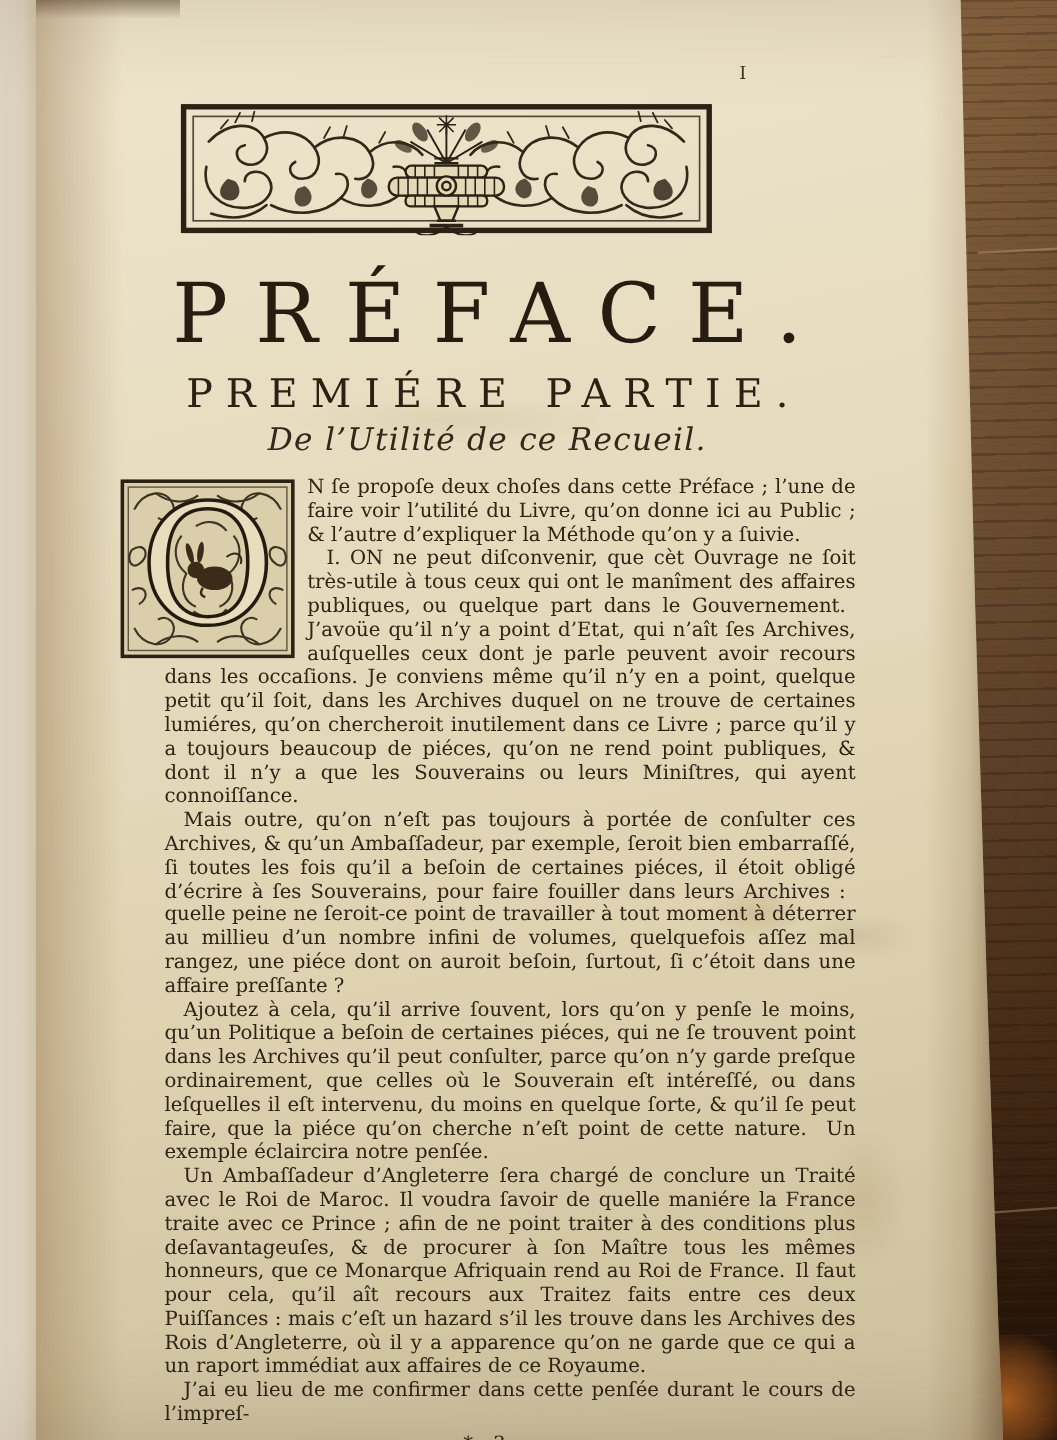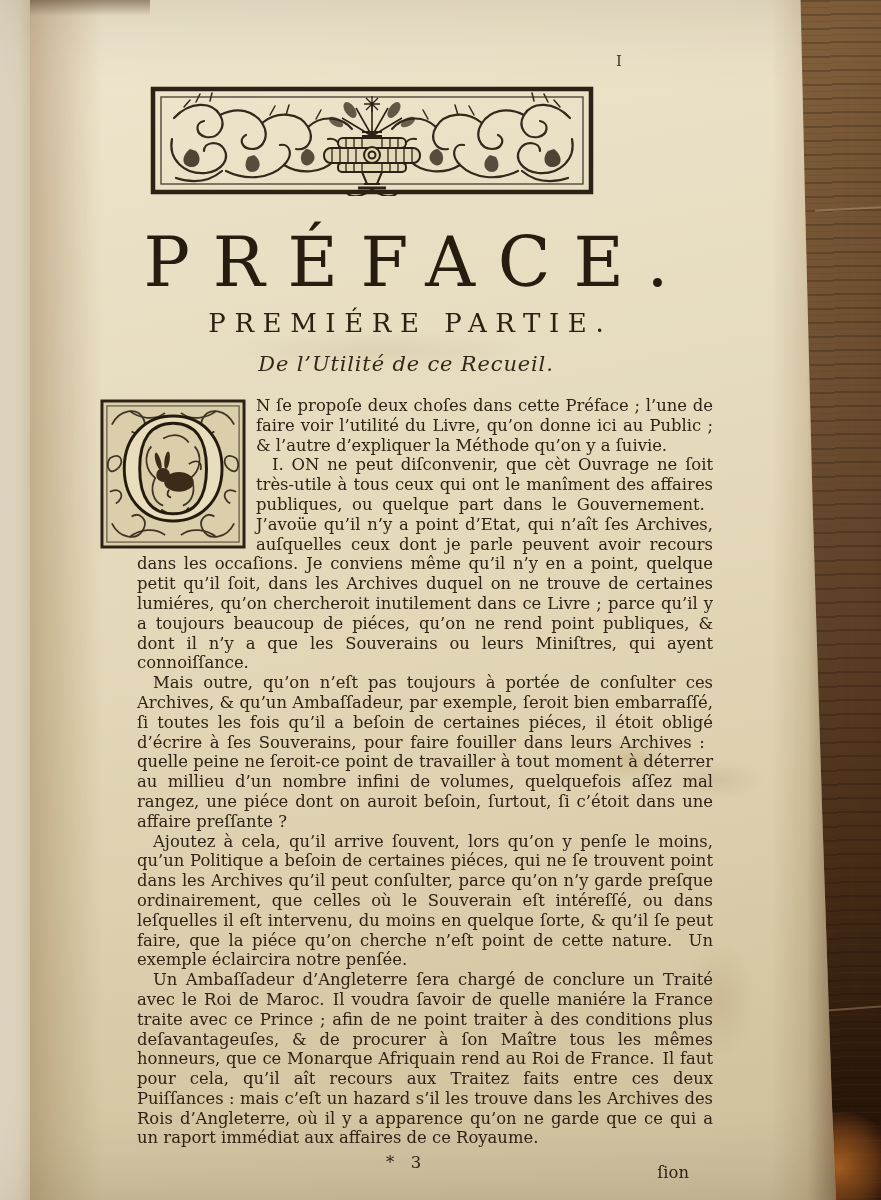--- a/index.html
+++ b/index.html
@@ -28,23 +28,23 @@
   .corner-shadow{position:absolute;left:0;top:0;width:120px;height:16px;
     background:linear-gradient(180deg,rgba(70,45,20,.45),rgba(70,45,20,0));}
   .vignette{position:absolute;inset:0;box-shadow:inset 0 0 90px rgba(45,22,5,.17);pointer-events:none;}
   .paper-stain{position:absolute;border-radius:50%;pointer-events:none;}
   
   .folio{position:absolute;left:586px;top:52px;font-size:15px;color:#42362"?";color:#42362a;}
   .headpiece{position:absolute;left:120px;top:86px;}
   .title{position:absolute;left:40px;top:222px;width:672px;margin:0;font-weight:normal;
     font-size:69px;letter-spacing:.33em;text-indent:.33em;text-align:center;color:#261c0f;}
   .part{position:absolute;left:40px;top:308px;width:672px;margin:0;font-weight:normal;
-    font-size:26px;letter-spacing:.33em;text-indent:.33em;text-align:center;color:#2b2012;}
+    font-size:33px;letter-spacing:.33em;text-indent:.33em;text-align:center;color:#2b2012;}
   .section{position:absolute;left:40px;top:352px;width:672px;font-style:italic;
-    font-size:21px;letter-spacing:.04em;text-align:center;color:#33271a;}
+    font-size:26px;letter-spacing:.04em;text-align:center;color:#33271a;}
   .text-block{position:absolute;left:70px;top:396px;width:613px;
     font-size:16.4px;line-height:19.8px;color:#2e2315;text-align:justify;}
   .dropcap{float:left;width:146px;height:150px;margin:3px 10px 2px 0;}
   .p{margin:0;text-indent:16px;hyphens:none;padding-left:37px;}
   .p.first{text-indent:0;}
   .sigrow{position:relative;height:24px;margin-top:3px;}
   .sig{position:absolute;left:50%;transform:translateX(-50%);top:2px;letter-spacing:.35em;}
   .catch{position:absolute;right:24px;top:12px;}
 </style>
 </head>
@@ -151,20 +151,21 @@
           <path d="M70,92 q-4,6 2,8" stroke="#3a2c19" stroke-width="2" fill="none"></path>
           <path d="M90,66 C98,60 104,64 102,72" stroke="#33281a" stroke-width="1.6" fill="none"></path>
         </g>
       </svg>
 
       <p class="p first">N ſe propoſe deux choſes dans cette Préface&nbsp;; l’une de faire voir l’utilité du Livre, qu’on donne ici au Public&nbsp;; &amp; l’autre d’expliquer la Méthode qu’on y a ſuivie.</p>
       <p class="p">I. ON ne peut diſconvenir, que cèt Ouvrage ne ſoit très-utile à tous ceux qui ont le manîment des affaires publiques, ou quelque part dans le Gouvernement. J’avoüe qu’il n’y a point d’Etat, qui n’aît ſes Archives, auſquelles ceux dont je parle peuvent avoir recours dans les occaſions. Je conviens même qu’il n’y en a point, quelque petit qu’il ſoit, dans les Archives duquel on ne trouve de certaines lumiéres, qu’on chercheroit inutilement dans ce Livre&nbsp;; parce qu’il y a toujours beaucoup de piéces, qu’on ne rend point publiques, &amp; dont il n’y a que les Souverains ou leurs Miniſtres, qui ayent connoiſſance.</p>
       <p class="p">Mais outre, qu’on n’eſt pas toujours à portée de conſulter ces Archives, &amp; qu’un Ambaſſadeur, par exemple, ſeroit bien embarraſſé, ſi toutes les fois qu’il a beſoin de certaines piéces, il étoit obligé d’écrire à ſes Souverains, pour faire fouiller dans leurs Archives&nbsp;: quelle peine ne ſeroit-ce point de travailler à tout moment à déterrer au millieu d’un nombre infini de volumes, quelquefois aſſez mal rangez, une piéce dont on auroit beſoin, ſurtout, ſi c’étoit dans une affaire preſſante&nbsp;?</p>
       <p class="p">Ajoutez à cela, qu’il arrive ſouvent, lors qu’on y penſe le moins, qu’un Politique a beſoin de certaines piéces, qui ne ſe trouvent point dans les Archives qu’il peut conſulter, parce qu’on n’y garde preſque ordinairement, que celles où le Souverain eſt intéreſſé, ou dans leſquelles il eſt intervenu, du moins en quelque ſorte, &amp; qu’il ſe peut faire, que la piéce qu’on cherche n’eſt point de cette nature.  Un exemple éclaircira notre penſée.</p>
       <p class="p">Un Ambaſſadeur d’Angleterre ſera chargé de conclure un Traité avec le Roi de Maroc. Il voudra ſavoir de quelle maniére la France traite avec ce Prince&nbsp;; afin de ne point traiter à des conditions plus deſavantageuſes, &amp; de procurer à ſon Maître tous les mêmes honneurs, que ce Monarque Afriquain rend au Roi de France. Il faut pour cela, qu’il aît recours aux Traitez faits entre ces deux Puiſſances&nbsp;: mais c’eſt un hazard s’il les trouve dans les Archives des Rois d’Angleterre, où il y a apparence qu’on ne garde que ce qui a un raport immédiat aux affaires de ce Royaume.</p>
+      <p class="p">J’ai eu lieu de me confirmer dans cette penſée durant le cours de l’impreſ-</p>
 
       <div class="sigrow">
         <span class="sig">* 3</span>
         <span class="catch">ſion</span>
       </div>
     </div>
   </div>
 
   <div class="vignette"></div>
 </div>

